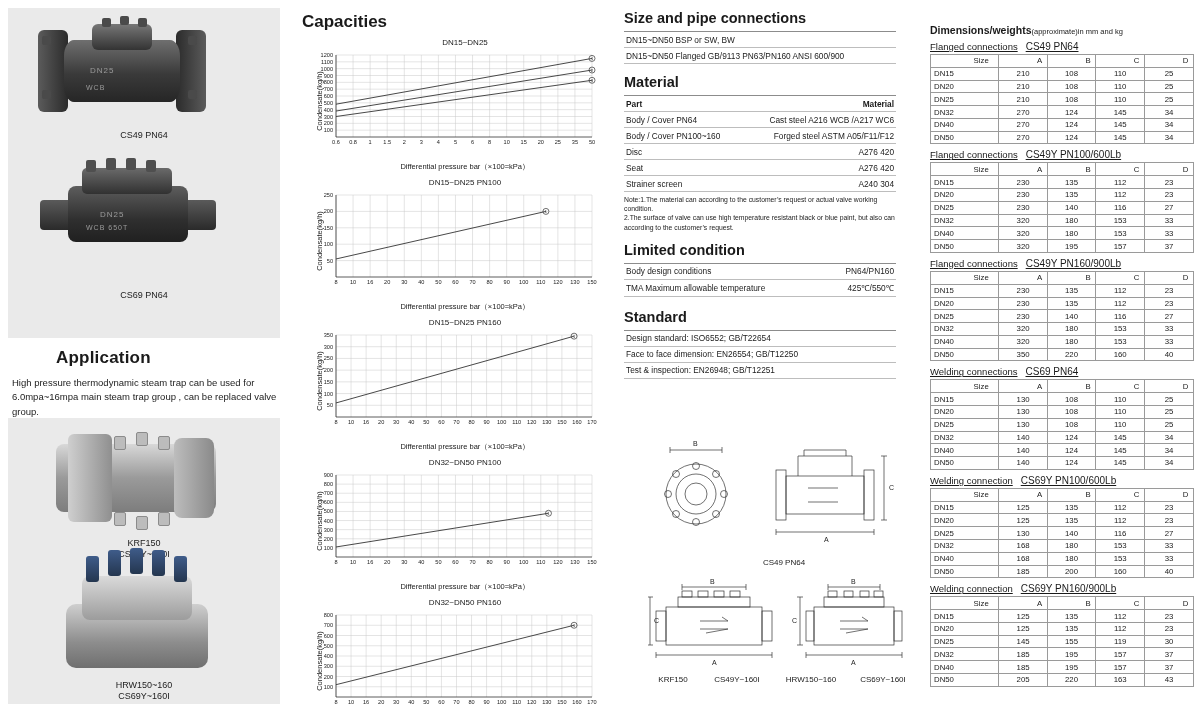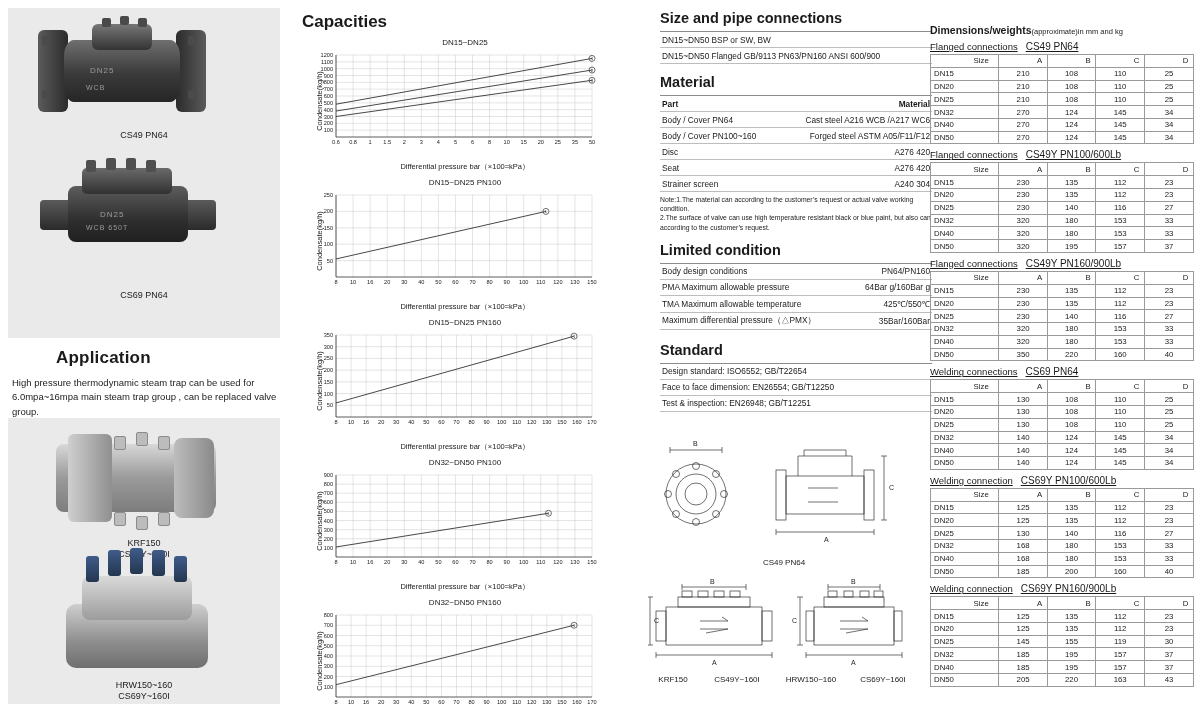--- a/index.html
+++ b/index.html
@@ -66,21 +66,21 @@
   }
   .xlab { text-align:center; font-size:7.5px; margin-top:9px; }
   svg { display:block; }
   .grid line { stroke:#c9c9c9; stroke-width:.5; }
   .axis line { stroke:#333; stroke-width:.8; }
   .tick { font-size:5.6px; fill:#222; }
   .series { stroke:#333; stroke-width:.9; fill:none; }
   .marker { fill:none; stroke:#333; stroke-width:.7; }
 
   
-  .col-specs { position:absolute; left:660px; top:8px; width:272px; }
+  .col-specs { position:absolute; left:624px; top:8px; width:272px; }
   .h2 { font-size:14.5px; font-weight:bold; margin:2px 0 5px 0; }
   table.spec { width:100%; border-collapse:collapse; font-size:8.3px; }
   table.spec td, table.spec th { border-bottom:1px solid #bdbdbd; padding:2.5px 2px; text-align:left; font-weight:normal; }
   table.spec tr:first-child td, table.spec thead th { border-top:1px solid #8c8c8c; }
   table.spec th { font-weight:bold; }
   .r { text-align:right !important; }
   .note { font-size:6.8px; line-height:1.35; margin-top:3px; color:#222; }
 
   
   .drawings { position:absolute; left:648px; top:432px; width:272px; height:264px; }
@@ -573,30 +573,22 @@
 2.The surface of valve can use high temperature resistant black or blue paint, but also can according to the customer’s request.</div>
 
     <div class="h2" style="margin-top:10px">Limited condition</div>
     <table class="spec">
       <tbody>
         <tr>
             <td>Body design conditions</td>
             <td class="r">PN64/PN160</td>
           </tr>
         <tr>
-            <td>PMA Maximum allowable pressure</td>
-            <td class="r">64Bar g/160Bar g</td>
-          </tr>
-        <tr>
             <td>TMA Maximum allowable temperature</td>
             <td class="r">425℃/550℃</td>
-          </tr>
-        <tr>
-            <td>Maximum differential pressure（△PMX）</td>
-            <td class="r">35Bar/160Bar</td>
           </tr>
       </tbody>
     </table>
 
     <div class="h2" style="margin-top:12px">Standard</div>
     <table class="spec">
       <tbody>
         <tr>
             <td>Design standard: ISO6552; GB/T22654</td>
           </tr>

